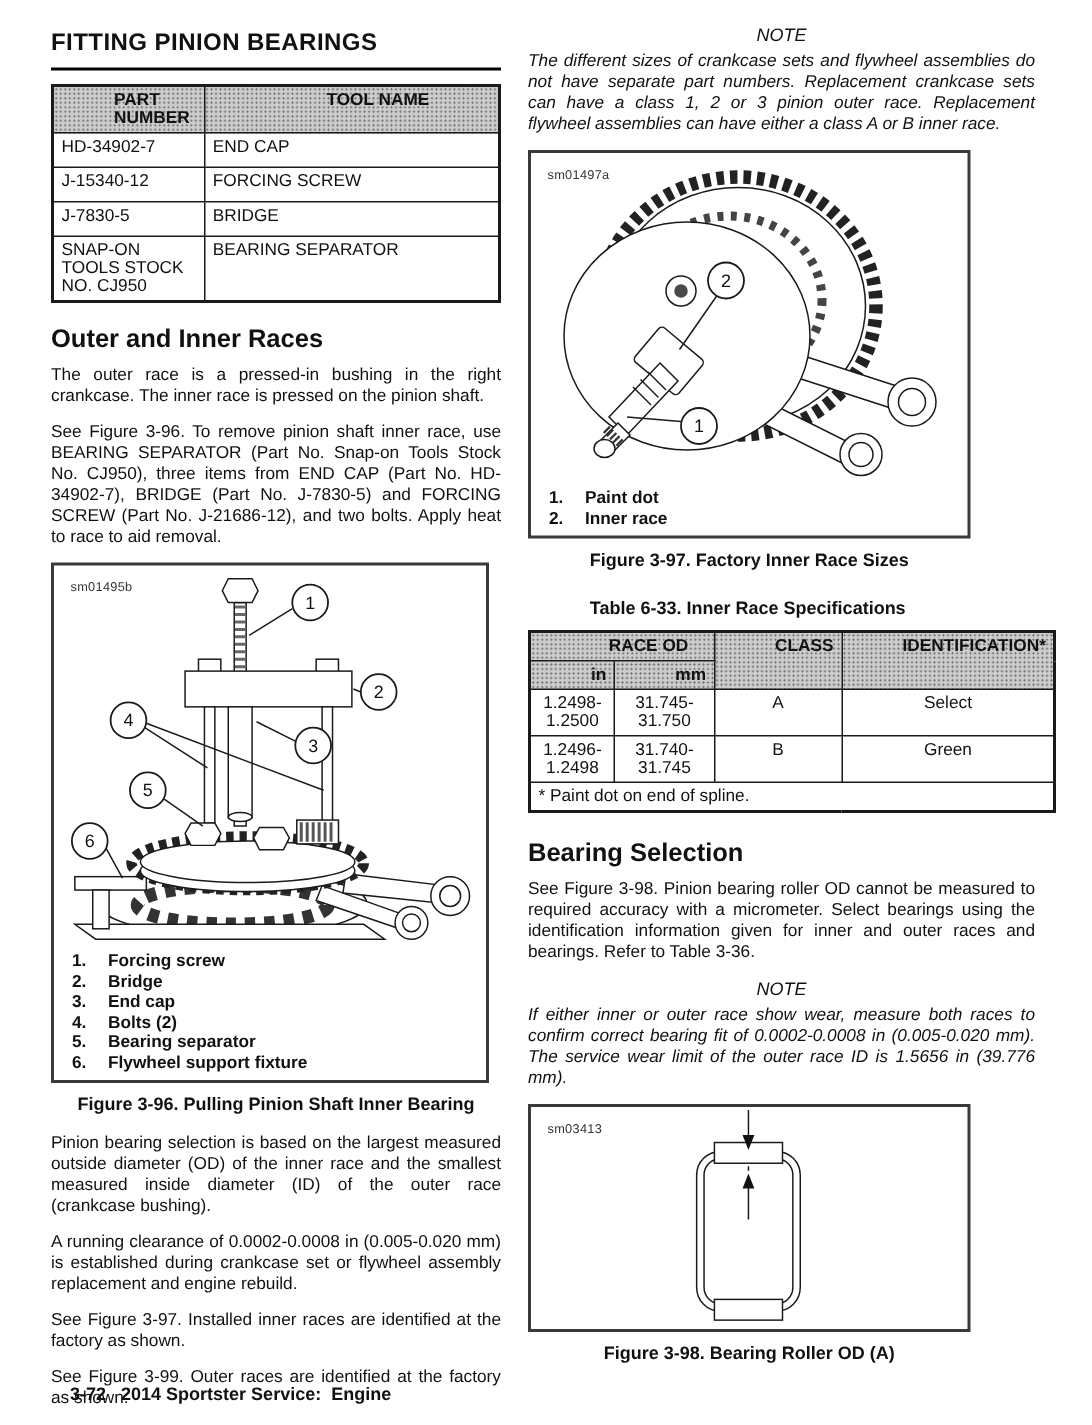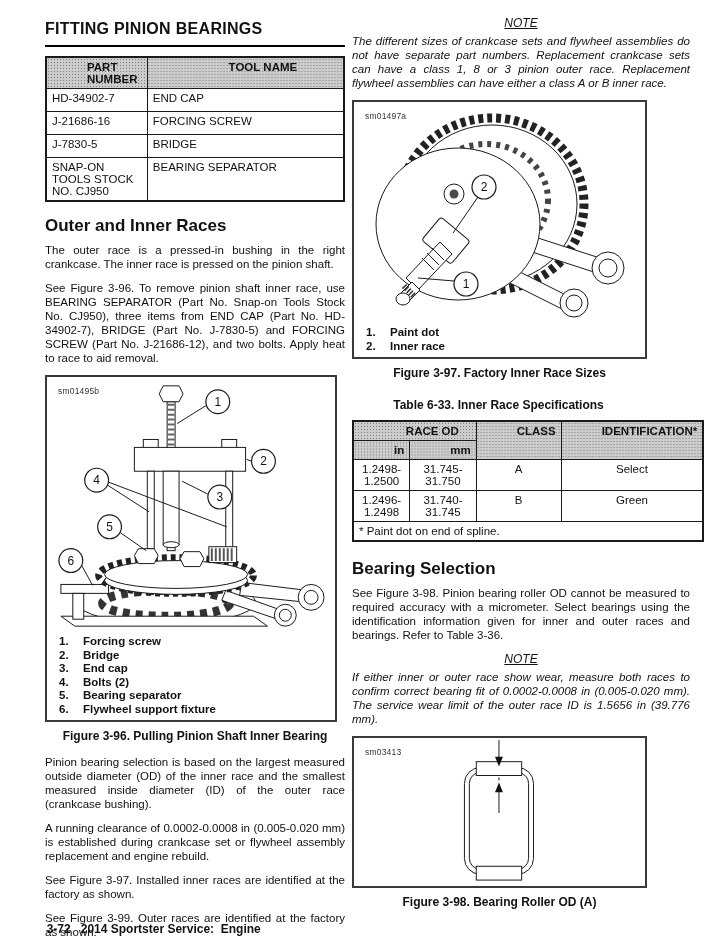--- a/index.html
+++ b/index.html
@@ -2,32 +2,32 @@
 <html><head>
 <meta charset="utf-8">
 <style>
   html,body{margin:0;padding:0;}
   body{
     width:728px;height:950px;position:relative;
     background:#ffffff;color:#111;
     font-family:"Liberation Sans", sans-serif;
     overflow:hidden;
   }
-  .col-left{position:absolute;left:45px;top:20px;width:300px;}
+  .col-left{position:absolute;left:34px;top:20px;width:300px;}
   .col-right{position:absolute;left:352px;top:14px;width:338px;}
 
   h1.page-title{
     font-size:16px;font-weight:bold;letter-spacing:.3px;margin:0 0 9px 0;
     padding-bottom:7px;border-bottom:2px solid #000;
   }
   h2.section-heading{font-size:17px;font-weight:bold;margin:14px 0 7px 0;}
 
   p.body{font-size:11.5px;line-height:14px;text-align:justify;margin:0 0 10px 0;}
   p.note-text{font-style:italic;}
-  .note-label{text-align:center;font-style:italic;font-size:12px;margin:2px 0 4px 0;text-decoration:underline;}
+  .note-label{text-align:center;font-style:italic;font-size:12px;margin:2px 0 4px 0;}
 
   table.data-table{border-collapse:collapse;border:2px solid #1a1a1a;font-size:11.5px;}
   table.data-table th, table.data-table td{border:1px solid #1a1a1a;padding:3px 5px;vertical-align:top;}
   table.data-table th{
     font-weight:bold;
     background-color:#cccccc;
     background-image:radial-gradient(#7d7d7d 0.7px, rgba(0,0,0,0) 0.85px);
     background-size:3px 3px;
     padding-left:40px;
   }
@@ -78,21 +78,21 @@
     <tbody>
         <tr>
       <th class="part">PART NUMBER</th>
       <th class="tool">TOOL NAME</th>
     </tr>
     <tr>
       <td>HD-34902-7</td>
       <td>END CAP</td>
     </tr>
     <tr>
-      <td>J-21686-16</td>
+      <td>J-15340-12</td>
       <td>FORCING SCREW</td>
     </tr>
     <tr>
       <td>J-7830-5</td>
       <td>BRIDGE</td>
     </tr>
     <tr>
       <td>SNAP-ON TOOLS STOCK NO. CJ950</td>
       <td>BEARING SEPARATOR</td>
     </tr>
@@ -196,21 +196,21 @@
 
   <p class="body">Pinion bearing selection is based on the largest measured outside diameter (OD) of the inner race and the smallest measured inside diameter (ID) of the outer race (crankcase bushing).</p>
   <p class="body">A running clearance of 0.0002-0.0008 in (0.005-0.020 mm) is established during crankcase set or flywheel assembly replacement and engine rebuild.</p>
   <p class="body">See Figure 3-97. Installed inner races are identified at the factory as shown.</p>
   <p class="body">See Figure 3-99. Outer races are identified at the factory as shown.</p>
 </div>
 
 <div class="col-right">
 
   <div class="note-label">NOTE</div>
-  <p class="body note-text">The different sizes of crankcase sets and flywheel assemblies do not have separate part numbers. Replacement crankcase sets can have a class 1, 8 or 3 pinion outer race. Replacement flywheel assemblies can have either a class A or B inner race.</p>
+  <p class="body note-text">The different sizes of crankcase sets and flywheel assemblies do not have separate part numbers. Replacement crankcase sets can have a class 1, 2 or 3 pinion outer race. Replacement flywheel assemblies can have either a class A or B inner race.</p>
 
   <div class="figure-box" style="width:295px;box-sizing:border-box;margin-top:2px;">
     <span class="img-label">sm01497a</span>
     <svg width="285" height="222" viewBox="0 0 285 222">
 
       <ellipse cx="138" cy="102" rx="92" ry="86" fill="none" stroke="#222" stroke-width="9" stroke-dasharray="5 4"></ellipse>
       <ellipse cx="138" cy="102" rx="85" ry="79" fill="none" stroke="#1a1a1a" stroke-width="1"></ellipse>
       <ellipse cx="132" cy="98" rx="62" ry="56" fill="none" stroke="#444" stroke-width="6" stroke-dasharray="4 5"></ellipse>
 
       <polygon class="wh" points="162,168 218,196 210,208 154,180"></polygon>

